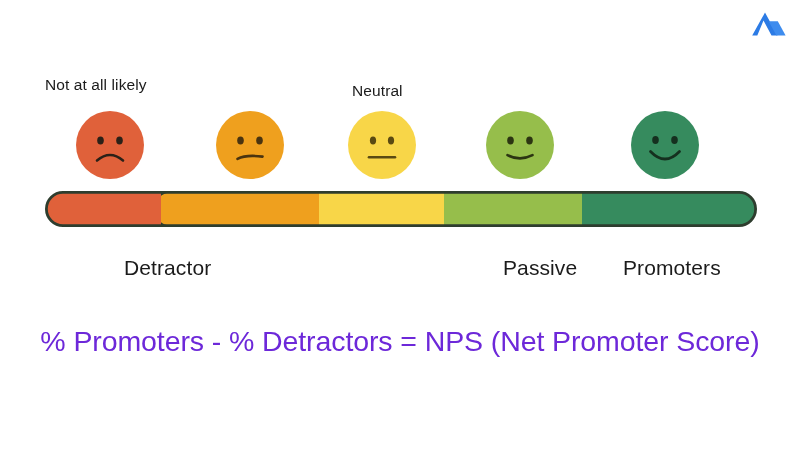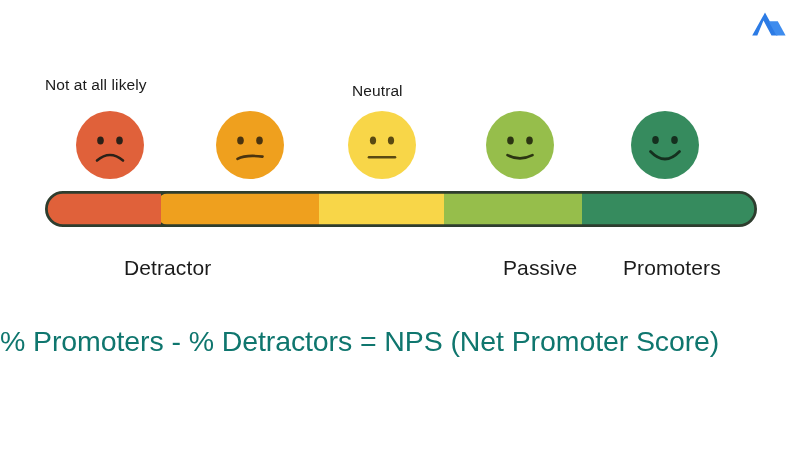--- a/index.html
+++ b/index.html
@@ -79,23 +79,23 @@
   .bot-label.b-det { left: 124px; top: 256px; }
   .bot-label.b-pas { left: 479px; top: 256px; margin-left: 24px; }
   .bot-label.b-pro { left: 623px; top: 256px; }
 
   
   .formula {
     position: absolute;
     left: 0;
     top: 325px;
     width: 800px;
-    text-align: left;
+    text-align: center;
     font-size: 28.5px;
-    color: #0f766e;
+    color: #6d28d9;
     white-space: nowrap;
     letter-spacing: -.1px;
   }
 </style>
 </head>
 <body>
 
 <div id="stage">
 
   <div class="logo">

